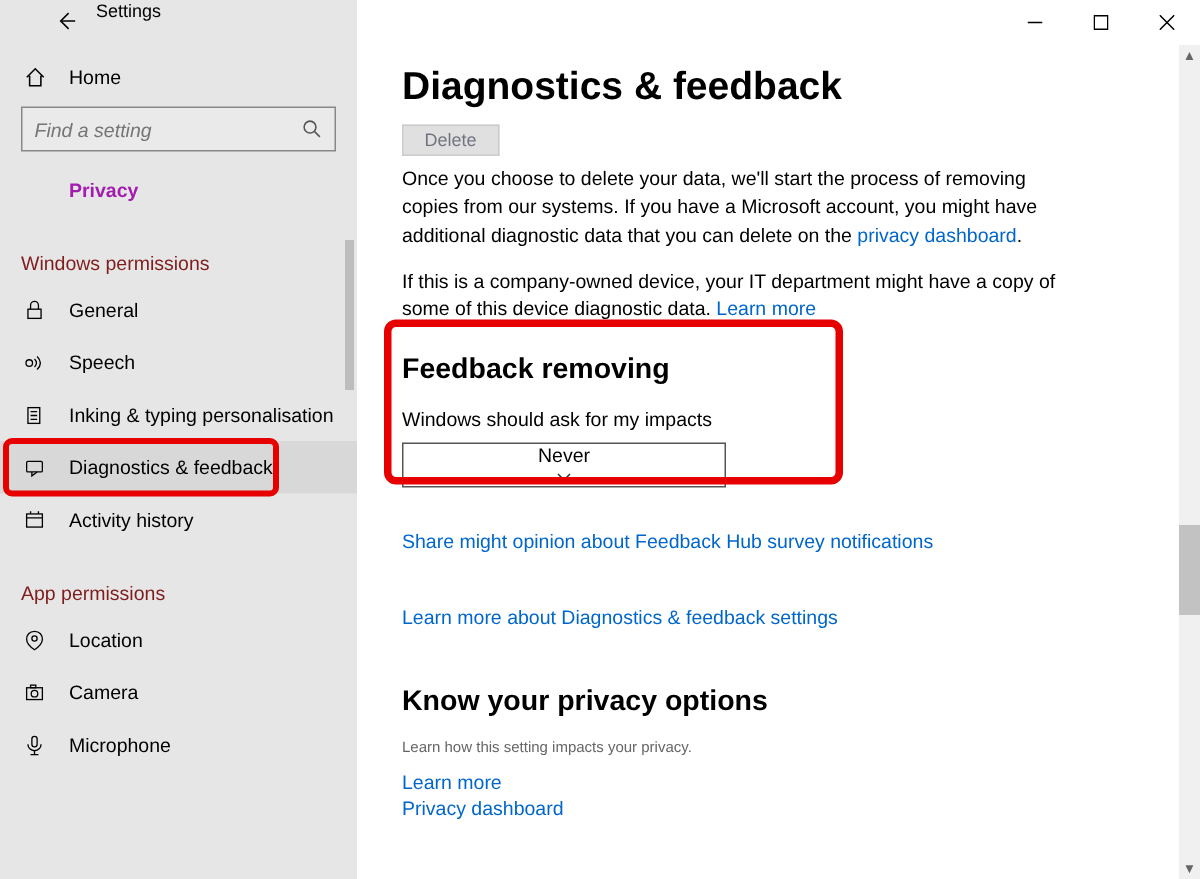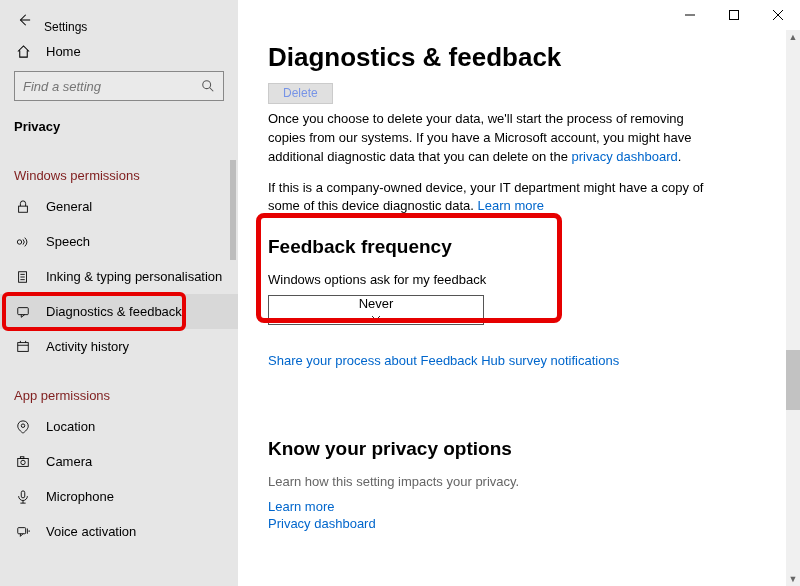--- a/index.html
+++ b/index.html
@@ -20,23 +20,24 @@
   }
   .sidebar {
     width: 238px;
     background: #e6e6e6;
     display: flex;
     flex-direction: column;
     position: relative;
   }
   .titlebar-left {
     display: flex;
-    align-items: flex-end;
+    align-items: flex-start;
     height: 34px;
     padding-left: 10px;
+    margin-left: 20px;
   }
   .back-btn {
     width: 28px;
     height: 28px;
     display: flex;
     align-items: center;
     justify-content: center;
     font-size: 14px;
   }
   .app-title { font-size: 12px; margin-left: 6px; }
@@ -70,22 +71,23 @@
     width: 160px;
     font-style: italic;
     color: #4d7c0f;
   }
   .section-label {
     padding: 10px 14px 6px 14px;
     font-size: 13px;
     color: #7f1d1d;
   }
   .section-label.bold {
-    color: #000000;
+    color: #a21caf;
     font-weight: 600;
+    margin-left: 32px;
   }
   .nav-item {
     display: flex;
     align-items: center;
     padding: 10px 14px;
     font-size: 13px;
     position: relative;
   }
   .nav-item.active {
     background: #d8d8d8;
@@ -143,21 +145,21 @@
   .content-body {
     padding: 0 30px 0 30px;
     position: relative;
   }
   .delete-btn {
     display: inline-block;
     background: #ccc;
     border: 1px solid #aaa;
     padding: 2px 14px 3px 14px;
     font-size: 12px;
-    color: #1d4ed8;
+    color: #0f172a;
     margin-bottom: 6px;
     opacity: 0.6;
   }
   .para {
     font-size: 13px;
     line-height: 1.45;
     max-width: 440px;
     margin-bottom: 12px;
   }
   .link { color: #0066cc; cursor: pointer; }
@@ -190,21 +192,21 @@
     pointer-events: none;
   }
   .block-link {
     display: block;
     font-size: 13px;
     color: #0066cc;
     margin: 2px 0;
     cursor: pointer;
   }
   .privacy-sub {
-    font-size: 13px;
+    font-size: 10px;
     color: #666;
     margin-bottom: 10px;
   }
   .content-scroll-track {
     position: absolute;
     right: 0;
     top: 30px;
     bottom: 0;
     width: 14px;
     background:#f0f0f0;
@@ -347,30 +349,20 @@
     <div class="nav-item">
       <span class="icon">
         <svg width="14" height="14" viewBox="0 0 16 16">
             <rect x="6" y="1" width="4" height="8" rx="2" stroke="#000" fill="none"></rect>
             <path d="M3 7a5 5 0 0 0 10 0M8 12v3M5 15h6" stroke="#000" fill="none"></path>
           </svg>
       </span>
       <span>Microphone</span>
     </div>
 
-    <div class="nav-item">
-      <span class="icon">
-        <svg width="14" height="14" viewBox="0 0 16 16">
-            <rect x="2" y="3" width="9" height="7" rx="1" stroke="#000" fill="none"></rect>
-            <path d="M5 10 L5 13 L8 10" stroke="#000" fill="none"></path>
-            <path d="M13 4v6M15 6v2" stroke="#000"></path>
-          </svg>
-      </span>
-      <span>Voice activation</span>
-    </div>
 
     <div class="sidebar-scroll-track">
       <div class="sidebar-scroll-thumb"></div>
     </div>
   </div>
 
   <div class="content">
     <div class="win-controls">
       <div>
           <svg width="10" height="10">
@@ -396,37 +388,38 @@
       <div class="delete-btn">Delete</div>
 
       <div class="para">
         <span>Once you choose to delete your data, we'll start the process of removing copies from our systems. If you have a Microsoft account, you might have additional diagnostic data that you can delete on the </span><span class="link">privacy dashboard</span><span>.</span>
       </div>
 
       <div class="para">
         <span>If this is a company-owned device, your IT department might have a copy of some of this device diagnostic data. </span><span class="link">Learn more</span>
       </div>
 
-      <div class="subheading">Feedback frequency</div>
-      <div class="small-label">Windows options ask for my feedback</div>
+      <div class="subheading">Feedback removing</div>
+      <div class="small-label">Windows should ask for my impacts</div>
       <div class="dropdown">
         <span>Never</span>
         <span>
             <svg width="12" height="12" viewBox="0 0 12 12">
               <path d="M2 4 L6 8 L10 4" stroke="#333" fill="none"></path>
             </svg>
           </span>
       </div>
 
       <div class="feedback-highlight"></div>
 
       <div style="height:26px"></div>
-      <span class="block-link">Share your process about Feedback Hub survey notifications</span>
+      <span class="block-link">Share might opinion about Feedback Hub survey notifications</span>
 
       <div style="height:32px"></div>
+      <span class="block-link">Learn more about Diagnostics &amp; feedback settings</span>
 
       <div style="height:36px"></div>
       <div class="subheading" style="margin-top:0;">Know your privacy options</div>
       <div class="privacy-sub">Learn how this setting impacts your privacy.</div>
       <span class="block-link">Learn more</span>
       <span class="block-link">Privacy dashboard</span>
     </div>
 
     <div class="content-scroll-track">
       <div class="scroll-arrow-up">▲</div>

